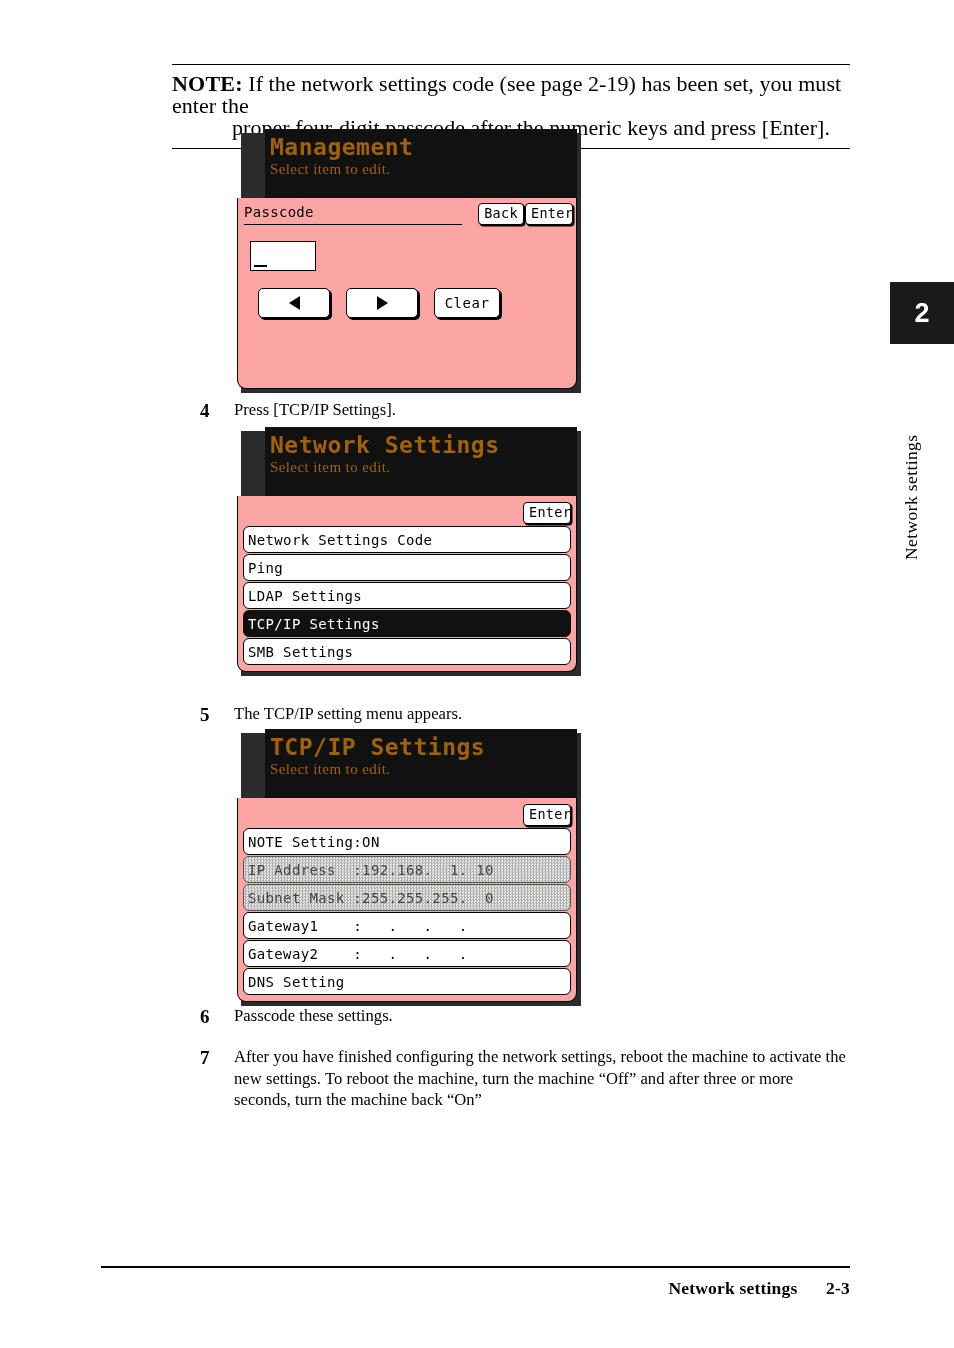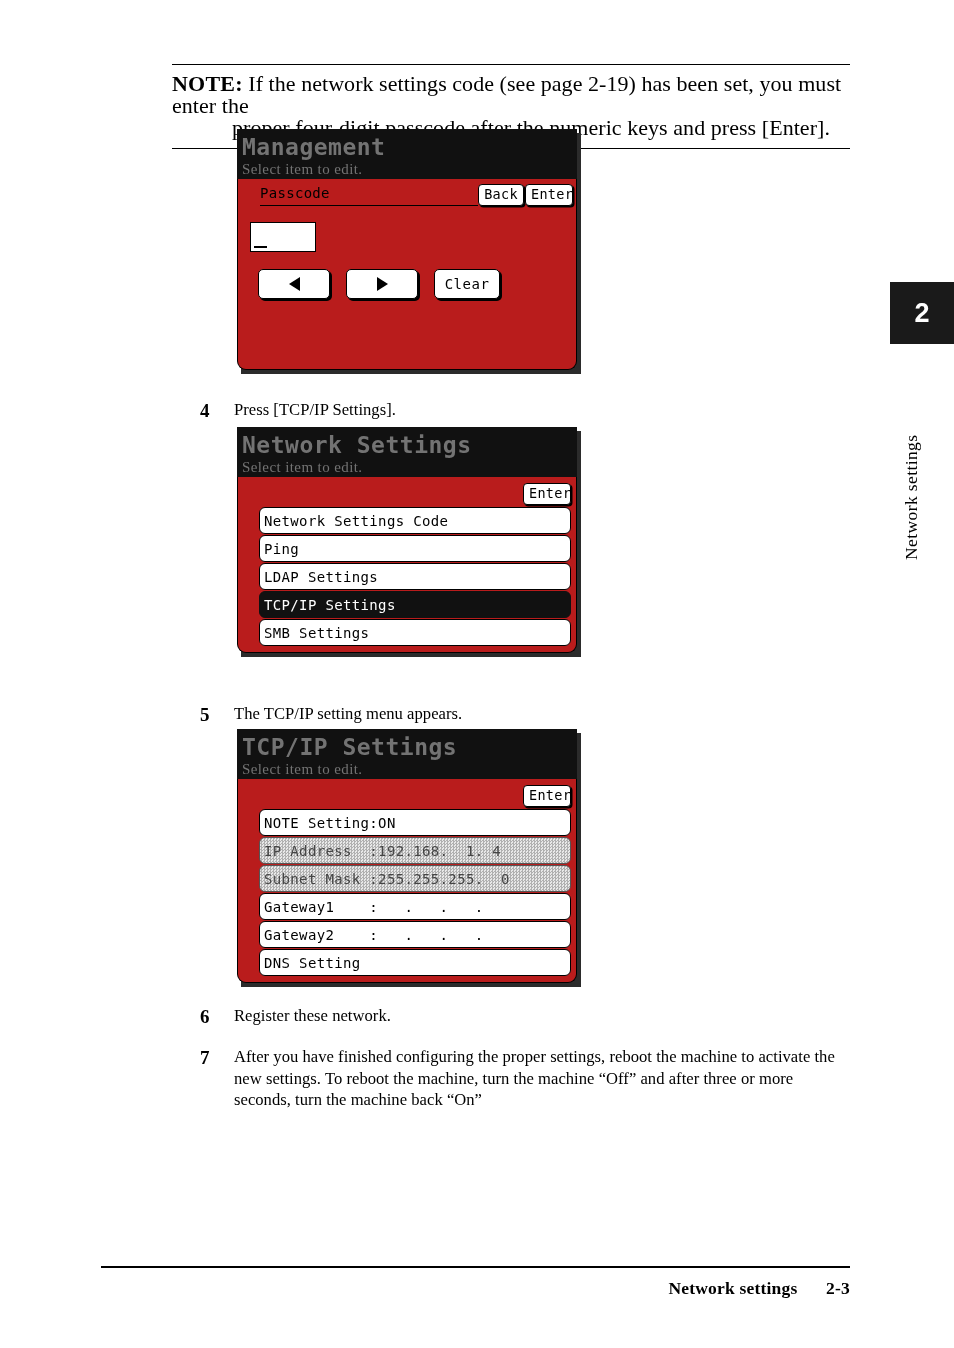--- a/index.html
+++ b/index.html
@@ -53,49 +53,49 @@
     background: #2b2b2b;
     z-index: 0;
   }
   .lcd-inner {
     position: relative;
     z-index: 1;
     width: 340px;
   }
   .lcd-header {
     background: #111111;
-    color: #737373;
-    padding: 6px 0 2px 5px;
-    box-sizing: border-box;
+    color: #a16207;
+    padding: 6px 0 21px 5px;
+    box-sizing: border-box;
+    margin-left: 28px;
   }
   .lcd-title {
     font-family: "DejaVu Sans Mono", monospace;
     font-size: 23px;
     font-weight: bold;
     letter-spacing: 0.5px;
     line-height: 25px;
     white-space: pre;
   }
   .lcd-subtitle {
     font-family: Liberation Serif, serif;
     font-size: 15px;
     letter-spacing: 0.4px;
     line-height: 16px;
     margin-top: 1px;
     white-space: pre;
   }
   .lcd-body {
-    background: #b91c1c;
+    background: #fca5a5;
     border: 1.6px solid #000;
     border-top: none;
     border-bottom-left-radius: 9px;
     border-bottom-right-radius: 9px;
     box-sizing: border-box;
     position: relative;
-    padding-left: 16px;
   }
 
   
   .lcd-toolbar {
     position: relative;
     height: 30px;
   }
   .btn {
     font-family: "DejaVu Sans Mono", monospace;
     font-size: 13.5px;
@@ -385,38 +385,38 @@
     <div class="lcd-header">
       <div class="lcd-title">TCP/IP Settings</div>
       <div class="lcd-subtitle">Select item to edit.</div>
     </div>
     <div class="lcd-body">
       <div class="lcd-toolbar">
         <div class="btn btn-enter-list">Enter</div>
       </div>
       <div class="list-area">
           <div class="list-row"><span class="row-text">NOTE Setting:ON</span></div>
-          <div class="list-row dimmed"><span class="row-text">IP Address  :192.168.  1. 4</span></div>
+          <div class="list-row dimmed"><span class="row-text">IP Address  :192.168.  1. 10</span></div>
           <div class="list-row dimmed"><span class="row-text">Subnet Mask :255.255.255.  0</span></div>
           <div class="list-row"><span class="row-text">Gateway1    :   .   .   .</span></div>
           <div class="list-row"><span class="row-text">Gateway2    :   .   .   .</span></div>
           <div class="list-row"><span class="row-text">DNS Setting</span></div>
         </div>
     </div>
   </div>
 </div>
 
 <div class="step" style="top:1005px;">
   <div class="step-num">6</div>
-  <div class="step-text">Register these network.</div>
+  <div class="step-text">Passcode these settings.</div>
 </div>
 
 <div class="step" style="top:1046px;">
   <div class="step-num">7</div>
-  <div class="step-text">After you have finished configuring the proper settings, reboot the machine to activate the new settings. To reboot the machine, turn the machine “Off” and after three or more seconds, turn the machine back “On”</div>
+  <div class="step-text">After you have finished configuring the network settings, reboot the machine to activate the new settings. To reboot the machine, turn the machine “Off” and after three or more seconds, turn the machine back “On”</div>
 </div>
 
 <div class="chapter-tab">2</div>
 <div class="chapter-label">Network settings</div>
 
 <div class="footer-rule"></div>
 <div class="footer-text">
   <span>Network settings</span>
   <span class="footer-page">2-3</span>
 </div>

